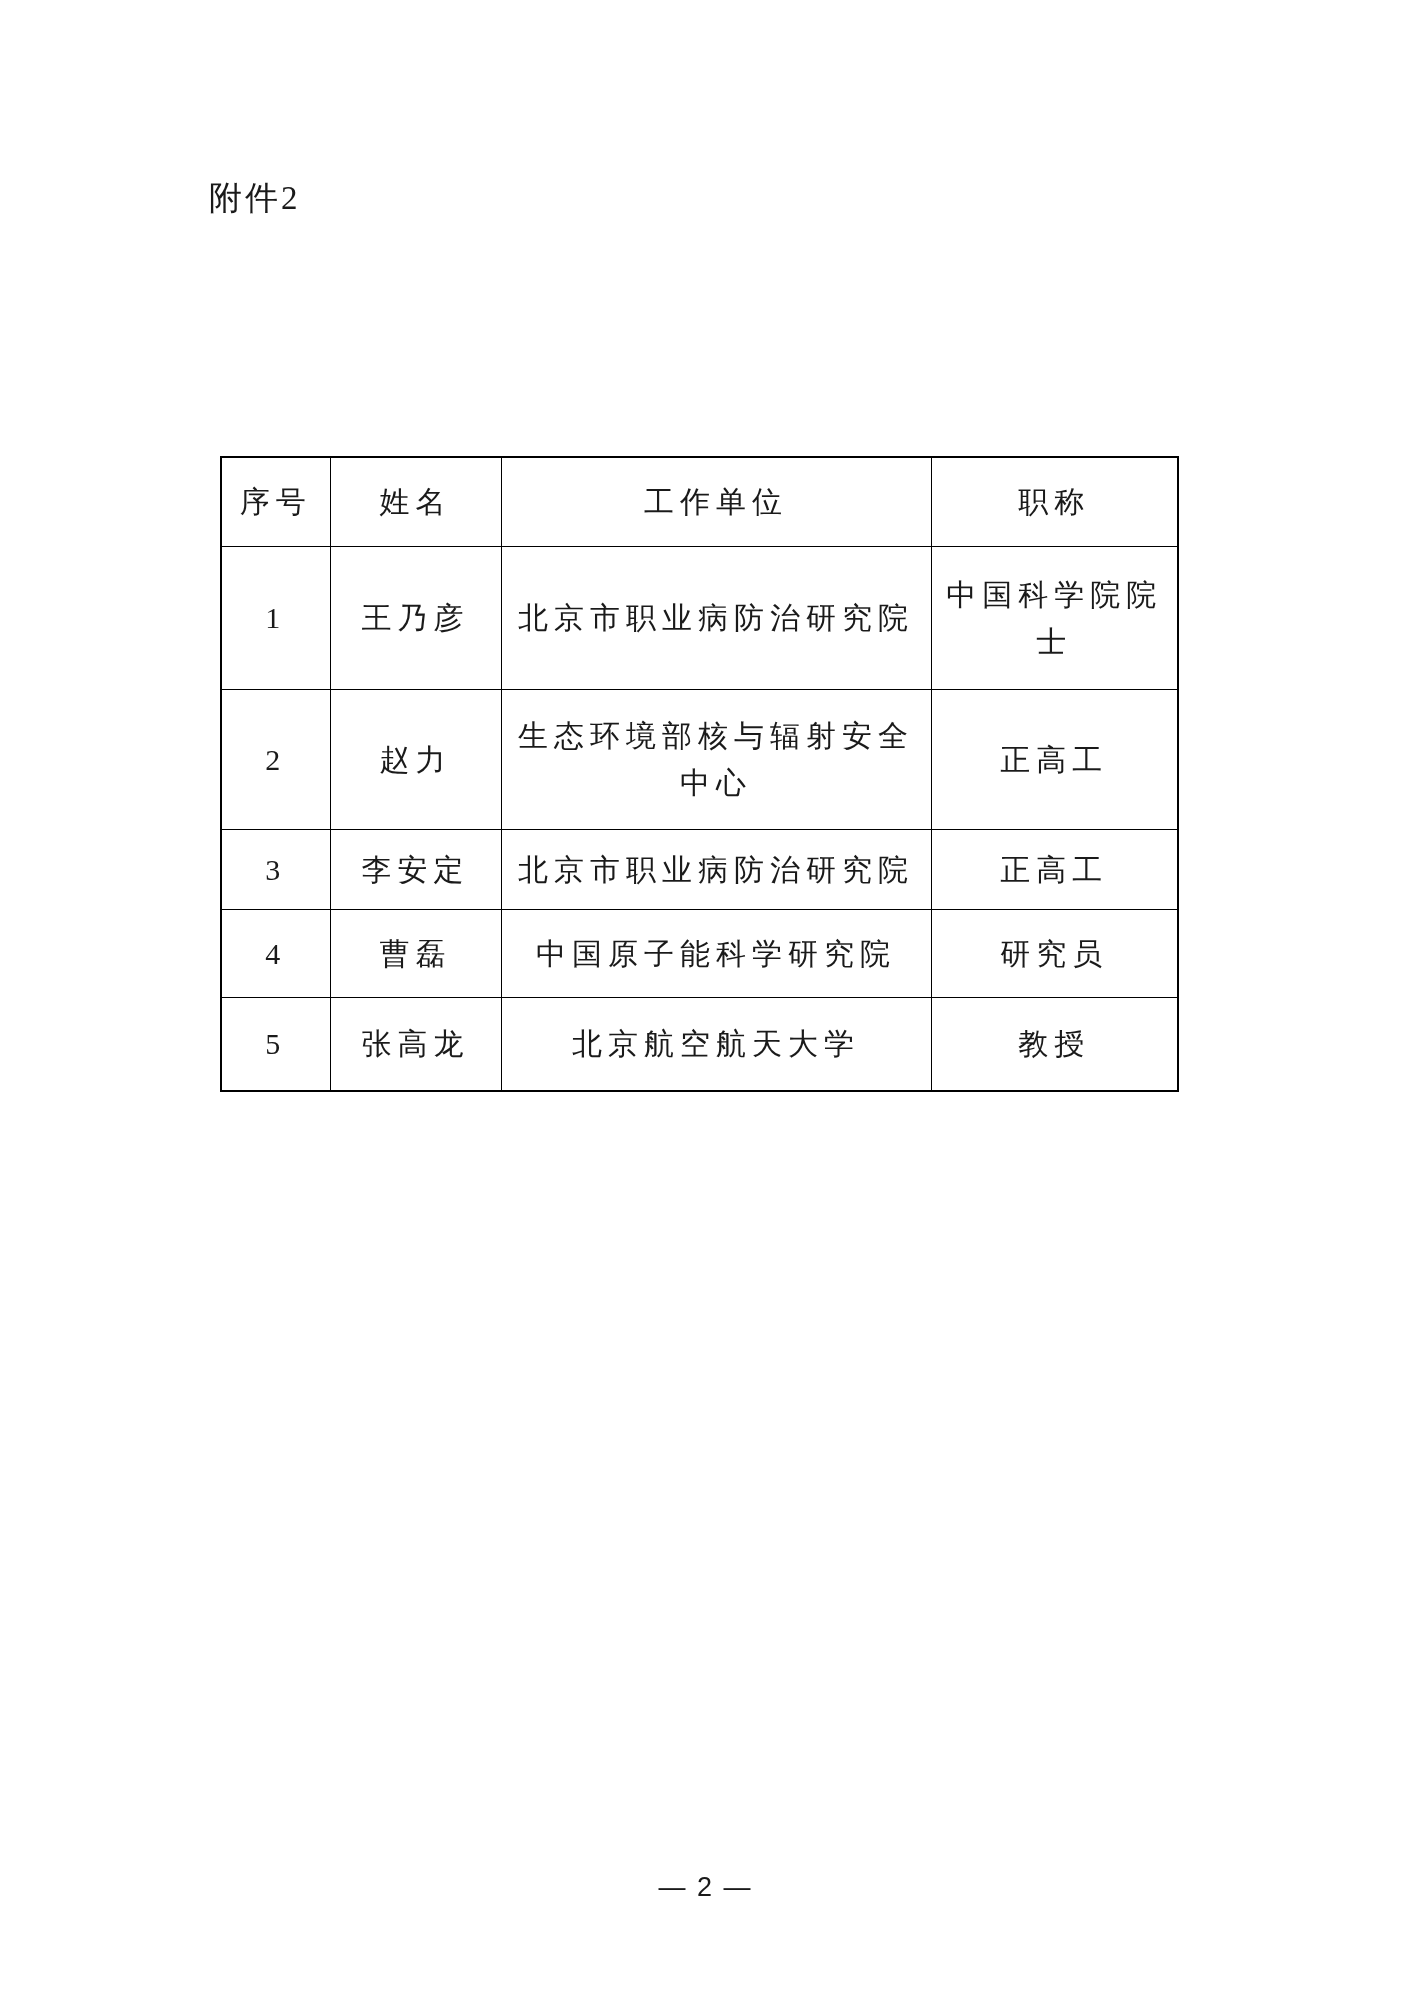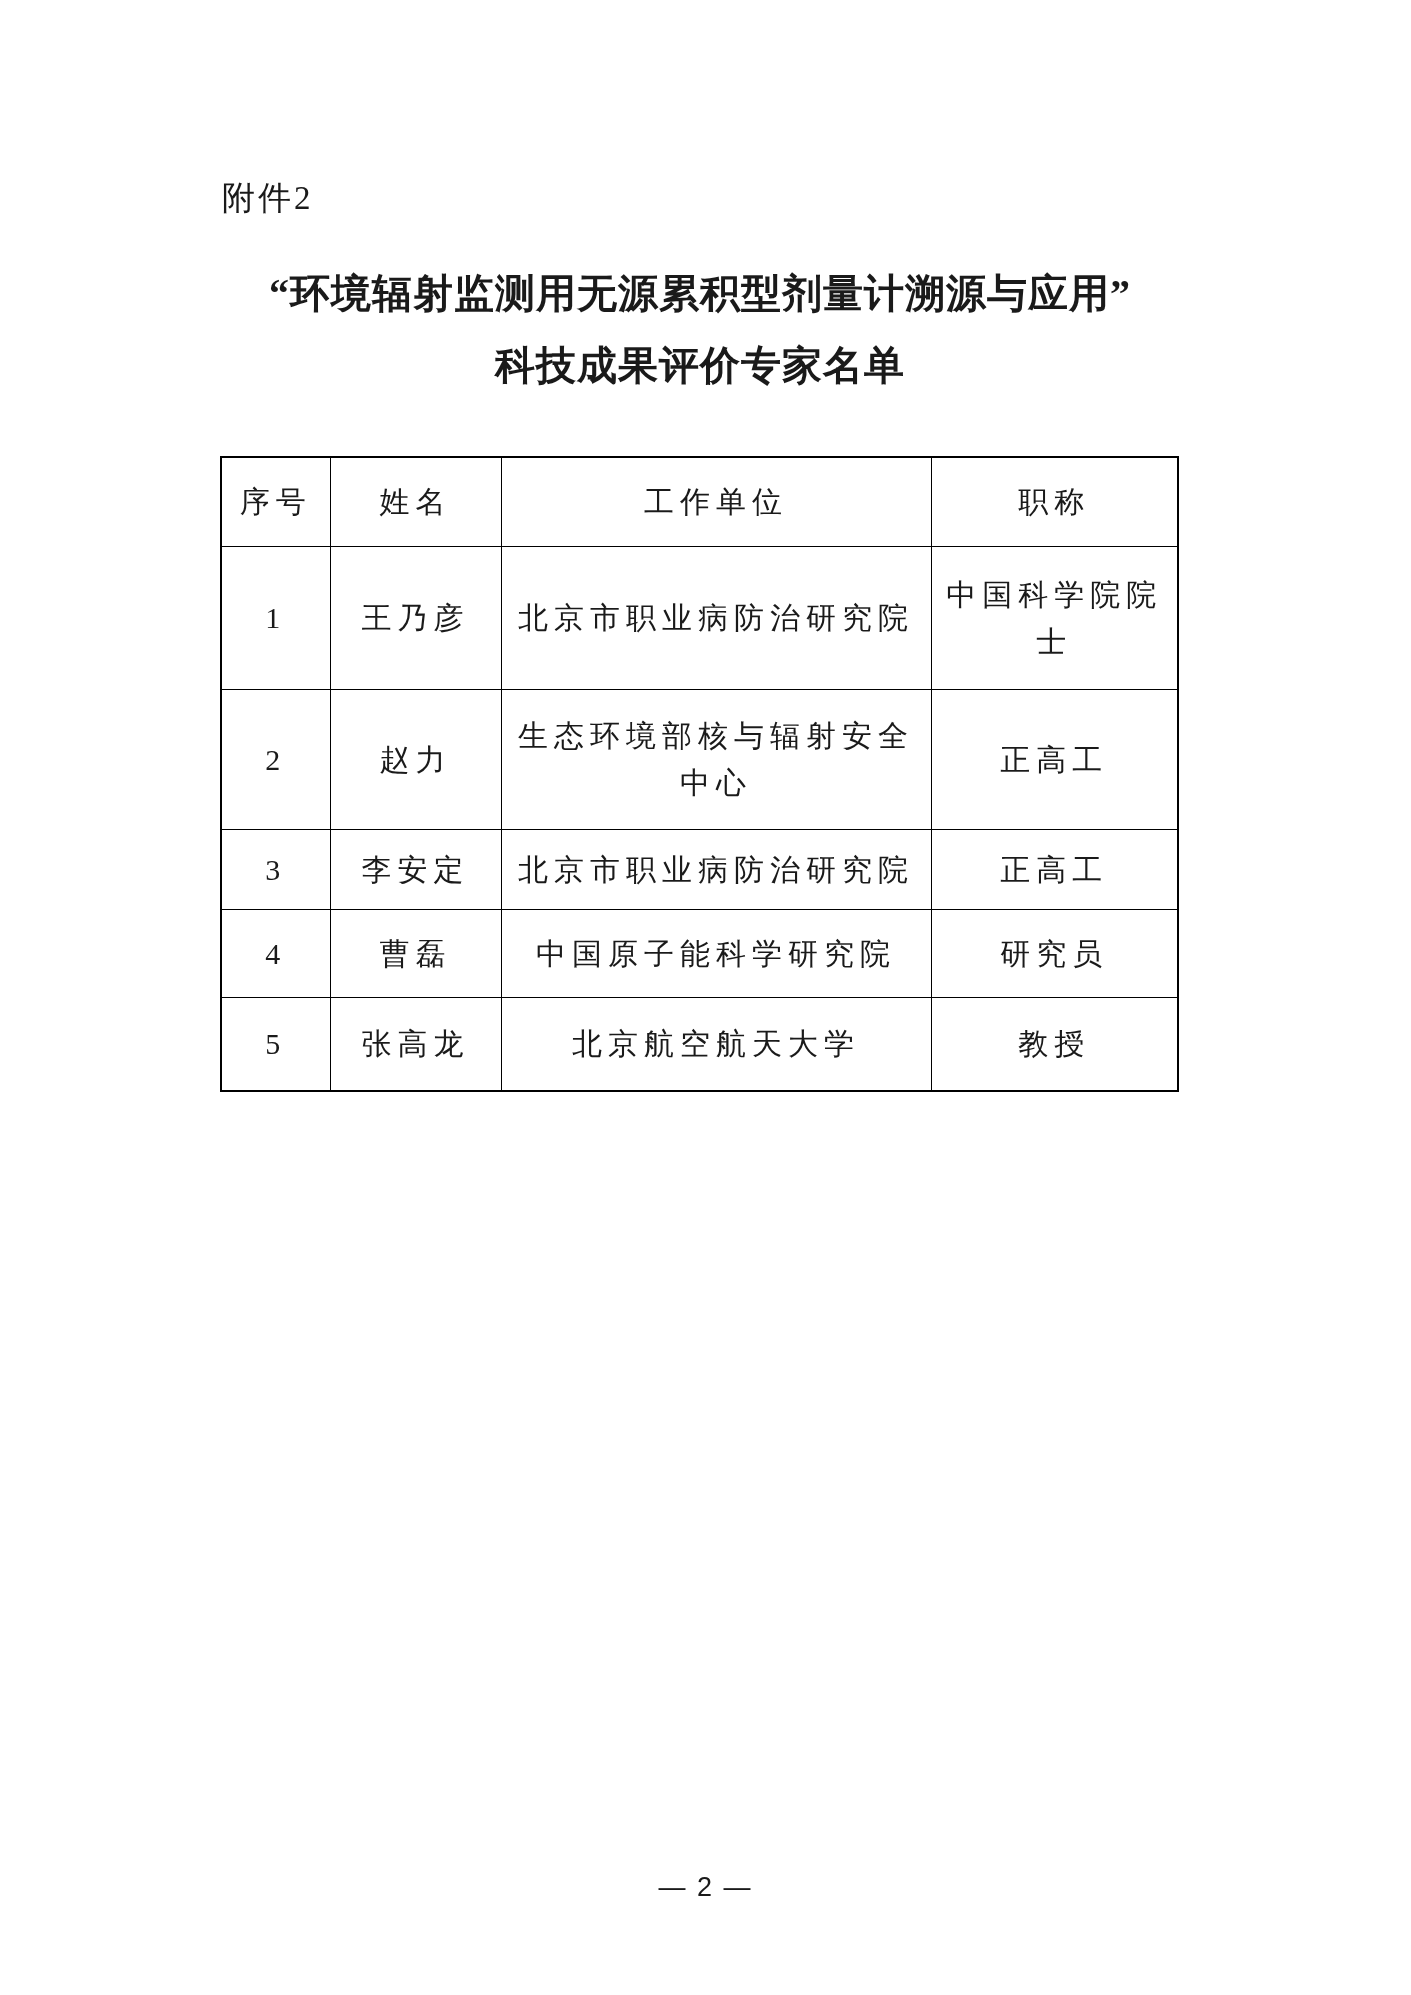--- a/index.html
+++ b/index.html
@@ -12,21 +12,21 @@
     width: 1411px;
     height: 1995px;
     margin: 0 auto;
     background: #ffffff;
     font-family: "Liberation Serif", serif;
     color: #1a1a1a;
     overflow: hidden;
   }
   .attachment-label {
     position: absolute;
-    left: 222px;
+    left: 209px;
     top: 176px;
     font-size: 33px;
     letter-spacing: 3px;
     white-space: nowrap;
   }
   .doc-title {
     position: absolute;
     left: 150px;
     top: 258px;
     width: 1100px;
@@ -79,24 +79,20 @@
     font-family: "Liberation Sans", sans-serif;
   }
 </style>
 </head>
 <body>
 
 <div class="page">
 
   <div class="attachment-label">附件2</div>
 
-  <div class="doc-title">
-    <div>“环境辐射监测用无源累积型剂量计溯源与应用”</div>
-    <div>科技成果评价专家名单</div>
-  </div>
 
   <table class="experts-table">
     <colgroup>
       <col class="c1">
         <col class="c2">
         <col class="c3">
         <col class="c4">
     </colgroup>
     <thead>
       <tr class="trh">

